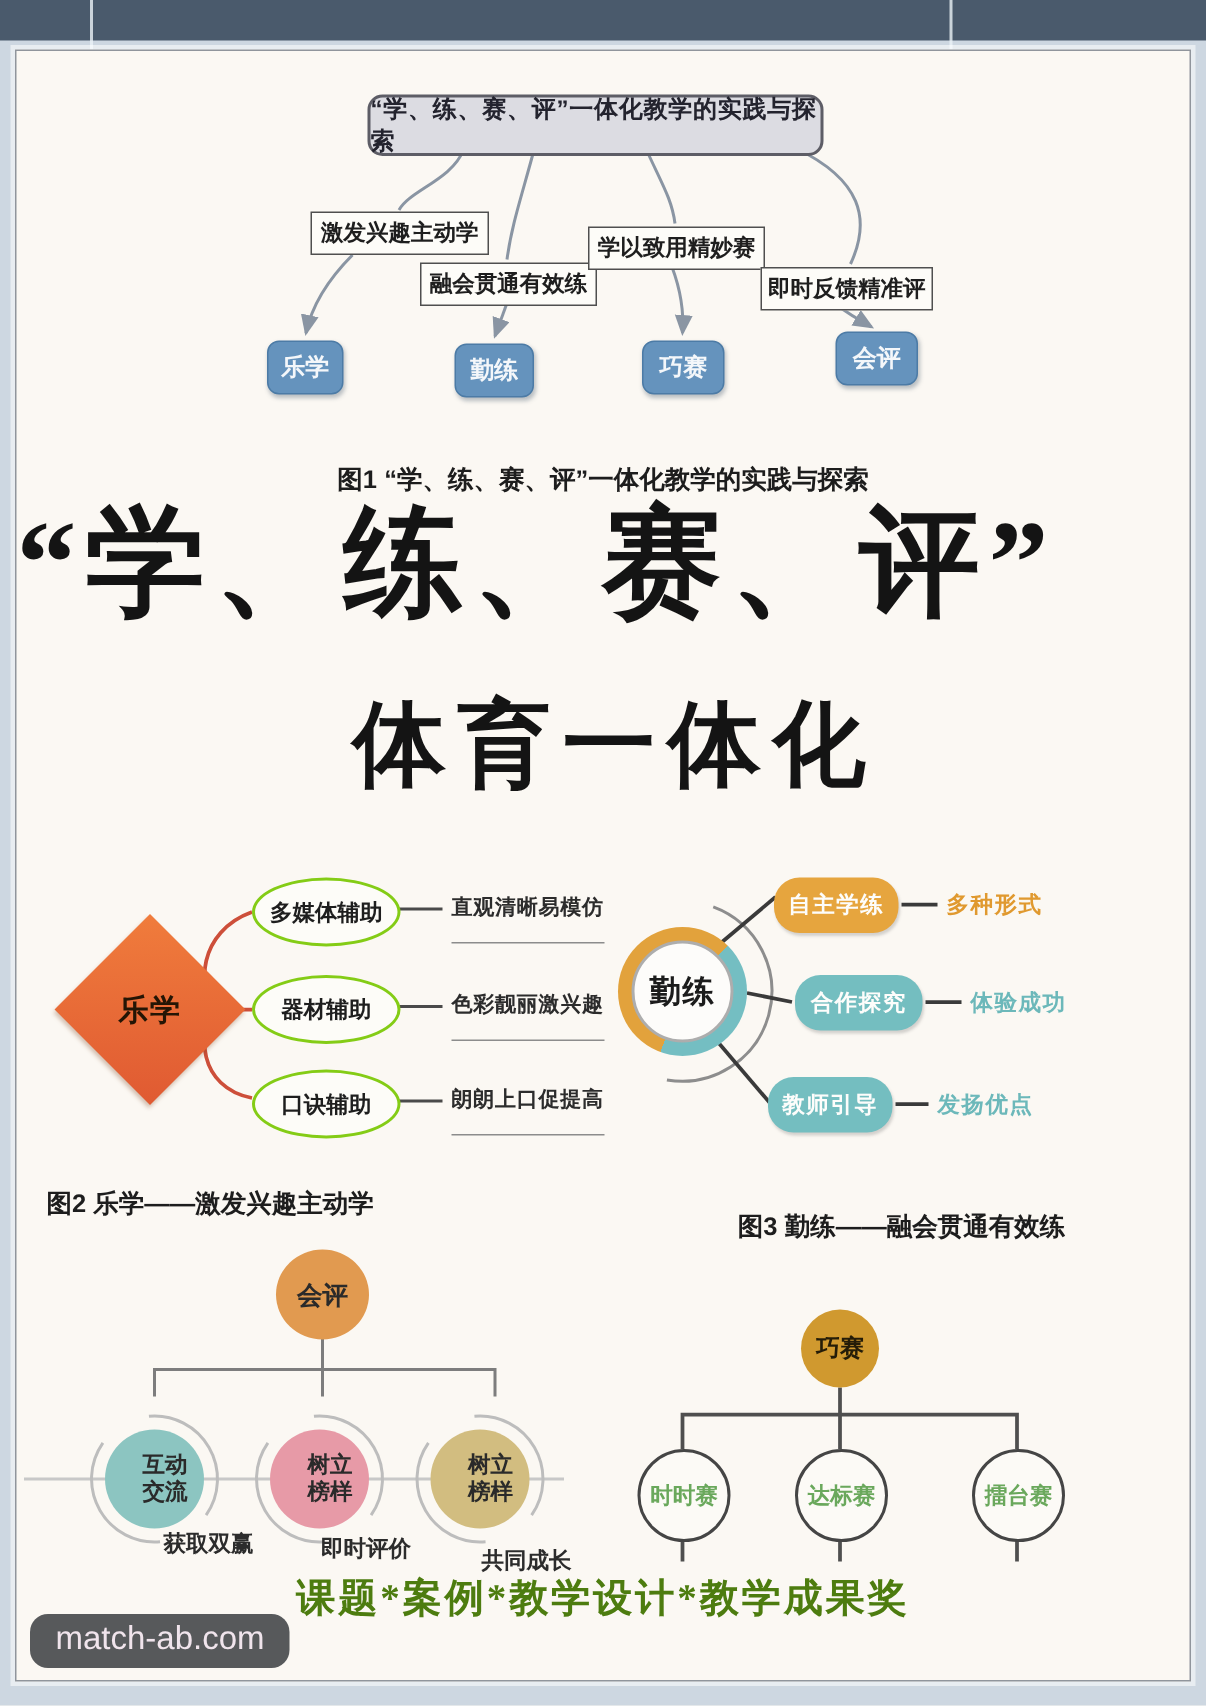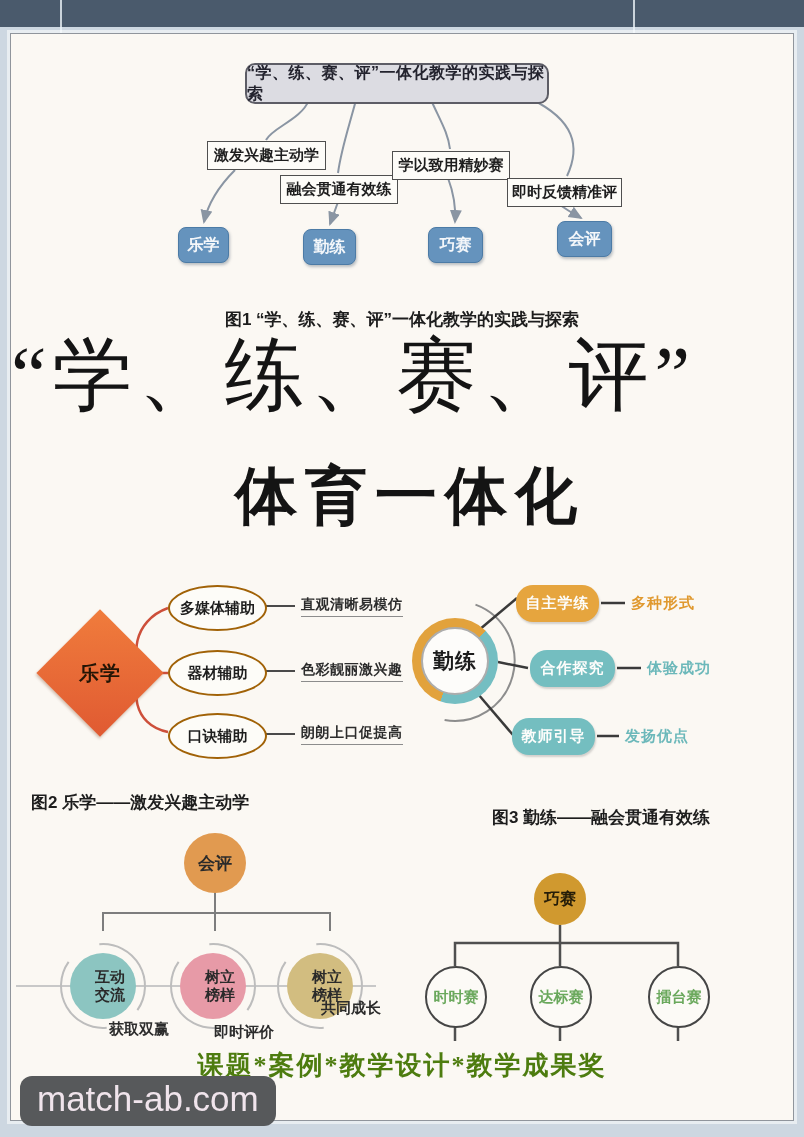--- a/index.html
+++ b/index.html
@@ -33,48 +33,48 @@
     position:absolute;height:34px;background:#6593bd;border:1px solid #4c7ba6;border-radius:8px;
     display:flex;align-items:center;justify-content:center;
     font-weight:700;font-size:16px;color:#f4f7fa;box-shadow:1px 2px 3px rgba(60,80,100,.35);
   }
   .fig-caption{position:absolute;font-weight:700;font-size:17px;color:#1d1d1d;white-space:nowrap;}
   .center-cap{left:0;width:782px;text-align:center;}
 
   
   .hero1{
     position:absolute;left:0;top:288px;width:668px;text-align:center;
-    font-family:"Liberation Serif", serif;font-weight:400;font-size:80px;color:#141414;
+    font-family:"Liberation Serif", serif;font-weight:700;font-size:80px;color:#141414;
     letter-spacing:6px;white-space:nowrap;
   }
   .hero2{
     position:absolute;left:0;top:420px;width:798px;text-align:center;
     font-family:"Liberation Serif", serif;font-weight:900;font-size:62px;color:#141414;
     letter-spacing:8px;
   }
 
   
   .diamond{
     position:absolute;left:44px;top:594px;width:90px;height:90px;
     background:linear-gradient(135deg,#f07c3c,#e05a32);transform:rotate(45deg);
     box-shadow:1px 2px 3px rgba(120,60,20,.3);
   }
   .diamond span{
     position:absolute;inset:0;display:flex;align-items:center;justify-content:center;
     transform:rotate(-45deg);font-weight:700;font-size:20px;color:#241505;letter-spacing:1px;
   }
   .ellipse{
     position:absolute;width:95px;height:42px;background:#fdfcf8;
-    border:2px solid #a16207;border-radius:50%;
+    border:2px solid #84cc16;border-radius:50%;
     display:flex;align-items:center;justify-content:center;
     font-weight:700;font-size:15px;color:#1e1e1e;
   }
   .f2-label{
     position:absolute;font-weight:700;font-size:14px;color:#2c2c2c;
-    border-bottom:1.5px solid #8c8c8c;padding-bottom:2px;white-space:nowrap;letter-spacing:.5px;
+    border-bottom:1.5px solid #8c8c8c;padding-bottom:14px;white-space:nowrap;letter-spacing:.5px;
   }
 
   
   .ring{
     position:absolute;left:401px;top:584px;width:86px;height:86px;border-radius:50%;
     background:conic-gradient(from 0deg,#e2a23c 0 45deg,#74bec2 45deg 200deg,#e2a23c 200deg 360deg);
   }
   .ring-inner{
     position:absolute;inset:9px;background:#fdfcfa;border:2px solid #adadad;border-radius:50%;
     display:flex;align-items:center;justify-content:center;
@@ -114,21 +114,21 @@
   .f5-c3{left:637px;top:932px;}
 
   
   .bottom-caption{
     position:absolute;left:0;top:1014px;width:782px;text-align:center;
     font-family:"Liberation Serif", serif;font-weight:700;font-size:26px;color:#4d7c0f;
     letter-spacing:2px;
   }
   .watermark{
     position:absolute;left:20px;top:1076px;padding:3px 17px 7px;
-    background:#57595b;border-radius:12px;color:#f0e4ec;font-size:35px;
+    background:#57595b;border-radius:12px;color:#f0e4ec;font-size:22px;
     font-family:"Liberation Sans", sans-serif;
   }
 </style>
 </head>
 <body>
 
 <div class="topbar">
   <div class="topbar-line" style="left:60px;"></div>
   <div class="topbar-line" style="left:633px;"></div>
 </div>
@@ -236,21 +236,21 @@
         <span>互动交流</span>
       </div>
   <div class="circle f4-child f4-c2">
         <span>树立榜样</span>
       </div>
   <div class="circle f4-child f4-c3">
         <span>树立榜样</span>
       </div>
   <div class="f4-label" style="left:98px;top:986px;">获取双赢</div>
   <div class="f4-label" style="left:203px;top:989px;">即时评价</div>
-  <div class="f4-label" style="left:310px;top:965px;">共同成长</div>
+  <div class="f4-label" style="left:310px;top:997px;">共同成长</div>
 
   <div class="circle f5-root">巧赛</div>
   <div class="circle f5-child f5-c1">时时赛</div>
   <div class="circle f5-child f5-c2">达标赛</div>
   <div class="circle f5-child f5-c3">擂台赛</div>
 
   <div class="bottom-caption">课题*案例*教学设计*教学成果奖</div>
 
 </div>
 </div>

